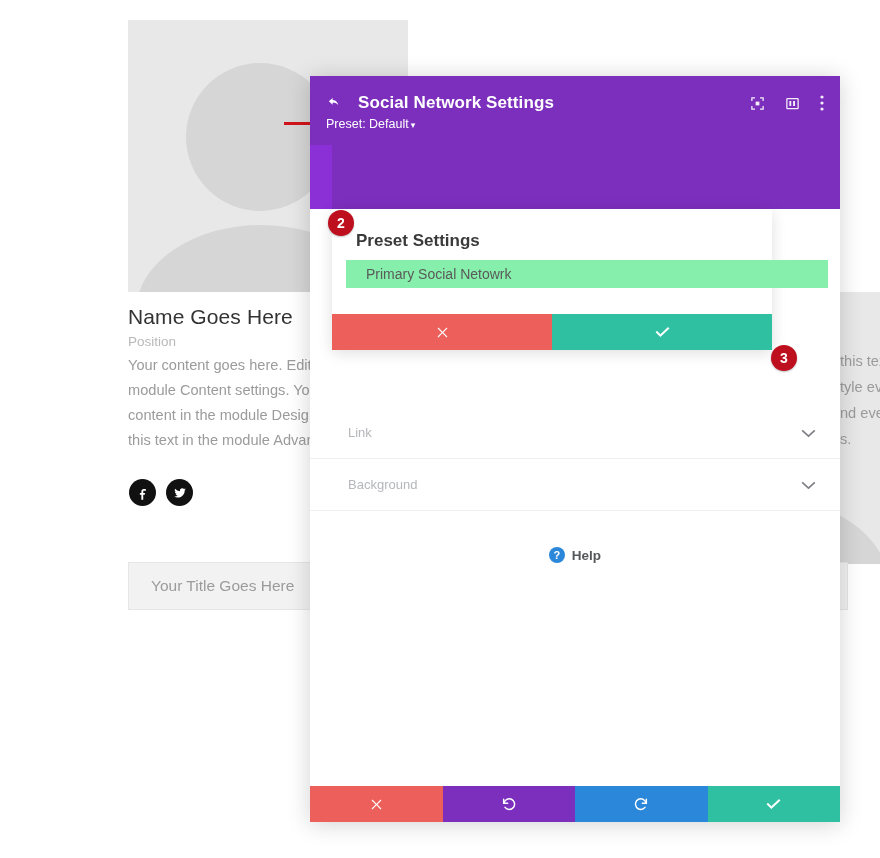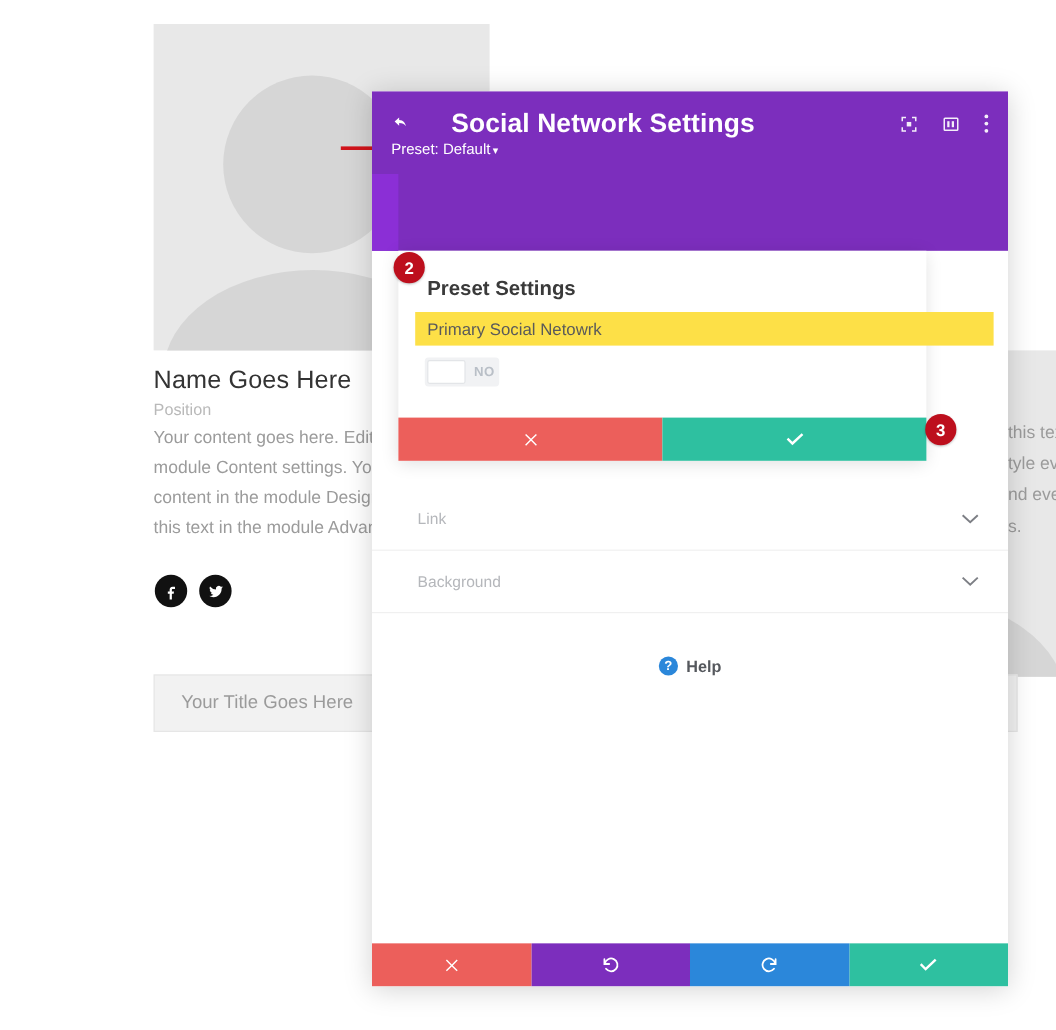--- a/index.html
+++ b/index.html
@@ -91,21 +91,21 @@
     display: flex; flex-direction: column;
     overflow: hidden;
   }
   .modal-header {
     background: #7c2ebd; color: #fff;
     height: 69px; position: relative; flex: 0 0 auto;
     padding: 0 16px;
   }
   .mh-row { display: flex; align-items: center; height: 44px; padding-top: 10px; }
   .mh-back { width: 26px; display: flex; align-items: center; justify-content: flex-start; }
-  .mh-title { font-size: 22px; font-weight: 700; letter-spacing: .1px; margin-left: 24px; }
+  .mh-title { font-size: 17px; font-weight: 700; letter-spacing: .1px; margin-left: 6px; }
   .mh-icons { margin-left: auto; display: flex; align-items: center; gap: 20px; }
   .mh-icons .ic { opacity: .92; display: flex; align-items: center; }
   .mh-preset {
     position: absolute; left: 322px; top: 41px;
     font-size: 12.5px; font-weight: 400; color: #ffffff;
   }
   .mh-preset .caret { font-size: 9px; margin-left: 2px; }
 
   .modal-body { position: relative; flex: 1 1 auto; background: #ffffff; overflow: hidden; }
 
@@ -120,26 +120,26 @@
   
   .preset-panel {
     position: absolute; left: 22px; top: 64px; width: 440px;
     background: #fff;
     box-shadow: 0 3px 14px rgba(0,0,0,.13);
   }
   .pp-title { font-size: 17px; font-weight: 700; color: #3a3a3a; padding: 22px 24px 0 24px; }
   .pp-label { font-size: 13.5px; font-weight: 700; color: #4a4a4a; padding: 20px 24px 0 24px; }
   .pp-input {
     margin: 9px 14px 0 14px;
-    background: #fde047;
+    background: #86efac;
     border: none; outline: none;
     height: 28px; width: 482px;
     font-size: 14px; color: #5a5a5a;
     font-family: "Liberation Sans", sans-serif;
-    padding: 0 10px;
+    padding: 0 20px;
   }
   .pp-label2 { font-size: 13.5px; font-weight: 700; color: #4a4a4a; padding: 22px 24px 0 24px; }
   .toggle-wrap { display: flex; align-items: center; margin: 10px 0 0 22px; }
   .toggle {
     background: #f1f2f4; border-radius: 3px; height: 24px; width: 62px;
     display: flex; align-items: center; padding: 2px;
   }
   .toggle .knob { width: 32px; height: 20px; background: #fff; border-radius: 2px; border: 1px solid #e3e5e8; }
   .toggle .lbl { font-size: 11px; font-weight: 700; color: #b9bfc7; margin-left: 7px; letter-spacing: .4px; }
   .pp-spacer { height: 26px; }
@@ -310,26 +310,20 @@
       </div>
 
       <div class="help-row">
         <span class="help-ico">?</span>
         <span class="help-txt">Help</span>
       </div>
 
       <div class="preset-panel">
         <div class="pp-title">Preset Settings</div>
         <input class="pp-input" type="text" value="Primary Social Netowrk" style="">
-        <div class="toggle-wrap">
-          <span class="toggle">
-            <span class="knob"></span>
-            <span class="lbl">NO</span>
-          </span>
-        </div>
         <div class="pp-spacer"></div>
         <div class="pp-actions">
           <span class="btn pp-cancel">
             <svg width="13" height="13" viewBox="0 0 14 14">
                 <path fill="#fff" d="M12.3 2.6 11.4 1.7 7 6.1 2.6 1.7l-.9.9L6.1 7l-4.4 4.4.9.9L7 7.9l4.4 4.4.9-.9L7.9 7z"></path>
               </svg>
           </span>
           <span class="btn pp-save">
             <svg width="15" height="12" viewBox="0 0 16 12">
                 <path fill="#fff" d="M5.7 11.3.6 6.2l1.5-1.5 3.6 3.6L13.9.7l1.5 1.5z"></path>

